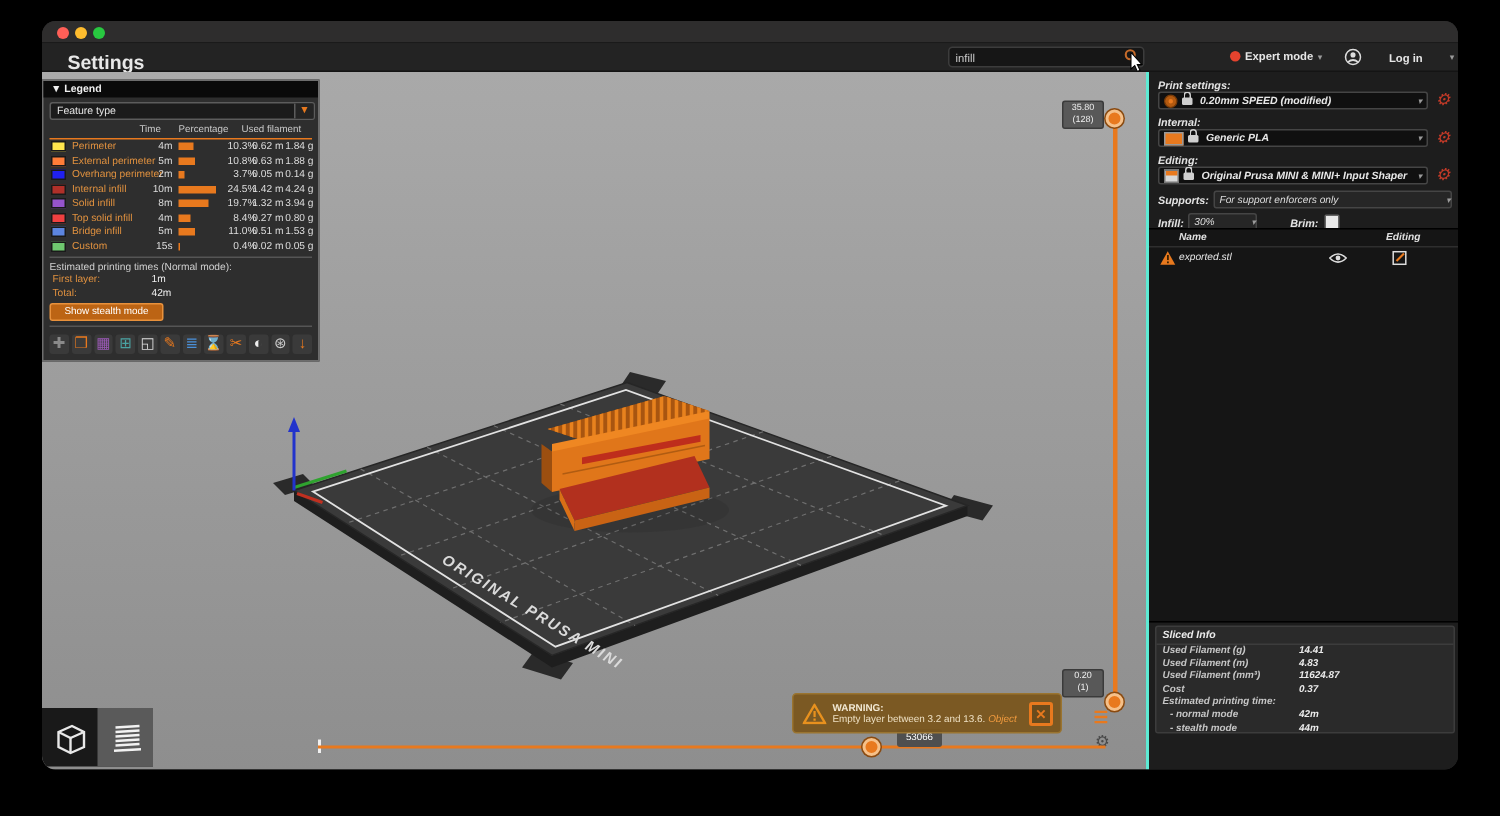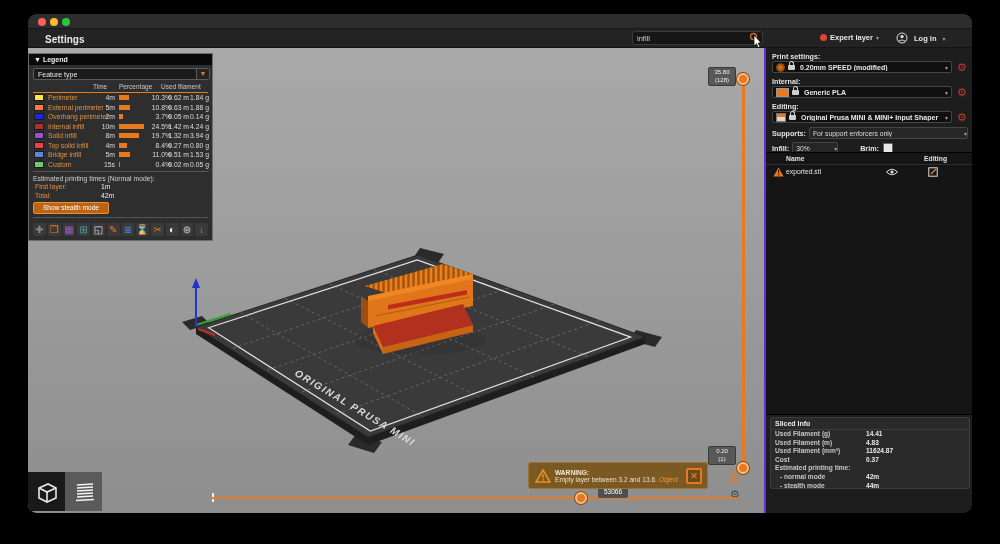--- a/index.html
+++ b/index.html
@@ -7,35 +7,35 @@
               font-family:"Liberation Sans", sans-serif; }
   .abs { position:absolute; }
 
   
   #window { left:28px; top:14px; width:944px; height:499px; background:#2b2b2b;
             border-radius:9px; overflow:hidden; box-shadow:0 0 18px rgba(0,0,0,.8); }
   #titlebar { left:0; top:0; width:944px; height:15px; background:#2e2d2d; border-bottom:1px solid #1a1a1a; }
   .light { top:4px; width:8px; height:8px; border-radius:50%; }
   #title { width:944px; top:3px; text-align:center; font-size:8px; font-weight:bold; color:#b9b9b9; }
   #tabstrip { left:0; top:15px; width:944px; height:19px; background:#232323; border-bottom:1px solid #141414; }
-  #settings-tab { left:14px; top:4px; font-size:10px; font-weight:bold; color:#e8e8e8; padding:1px 3px; }
+  #settings-tab { left:14px; top:4px; font-size:13px; font-weight:bold; color:#e8e8e8; padding:1px 3px; }
   #searchbox { left:604px; top:2px; width:131px; height:14px; background:#161616;
                border:1px solid #3c3c3c; border-radius:3px; display:flex; }
   #searchbox input { flex:1; background:transparent; border:none; outline:none; color:#cccccc;
                      font-size:7.5px; padding:0 4px; font-family:"Liberation Sans",sans-serif; }
   #expert { left:792px; top:4px; display:flex; align-items:center; gap:3px; }
   .reddot { width:7px; height:7px; border-radius:50%; background:#e4432e; }
   .topctl-label { font-size:7.5px; font-weight:bold; color:#e6e6e6; }
   .chev { font-size:6px; color:#9a9a9a; }
 
   
   #main { left:0; top:34px; width:944px; height:465px; }
   #viewport { left:0; top:0; width:736px; height:465px;
               background:linear-gradient(#a9a9a9,#8e8e8e); overflow:hidden; }
-  #sidebar { left:736px; top:0; width:208px; height:465px; background:#1d1d1d; border-left:2px solid #6d28d9; }
+  #sidebar { left:736px; top:0; width:208px; height:465px; background:#1d1d1d; border-left:2px solid #5eead4;font-style:italic; }
 
   
   #legend { left:0; top:5px; width:185px; background:#2e2e2e; border:1px solid #6d6d6d; z-index:5; }
   #legend-header { background:#0a0a0a; color:#f0f0f0; font-size:7px; font-weight:bold; padding:2px 5px; }
   #legend-body { padding:3px 4px 2px 4px; }
   #feature-combo { width:177px; height:12px; background:#1b1b1b; border:1px solid #5c5c5c; border-radius:2px;
                    display:flex; align-items:center; }
   #feature-combo .txt { flex:1; color:#e6e6e6; font-size:7px; padding-left:4px; }
   #feature-combo .dd { width:13px; height:100%; border-left:1px solid #5c5c5c; color:#e8791e;
                        font-size:7px; text-align:center; line-height:10px; background:#242424; }
@@ -145,24 +145,24 @@
     <div id="settings-tab" class="abs">Settings</div>
     <div id="searchbox" class="abs">
       <input value="infill" style="">
       <svg width="11" height="11" style="margin-right:2px">
         <circle cx="4.5" cy="4.5" r="3" fill="none" stroke="#c46a2a" stroke-width="1.4"></circle>
         <line x1="6.8" y1="6.8" x2="9.6" y2="9.6" stroke="#c46a2a" stroke-width="1.4"></line>
       </svg>
     </div>
     <div id="expert" class="abs">
       <span class="reddot"></span>
-      <span class="topctl-label">Expert layer</span>
+      <span class="topctl-label">Expert mode</span>
       <span class="chev">▾</span>
     </div>
-    <div class="abs" style="left:868px;top:3px;display:flex;align-items:center;gap:6px">
+    <div class="abs" style="left:868px;top:3px;display:flex;align-items:center;gap:18px">
       <svg width="12" height="12">
         <circle cx="6" cy="6" r="5" fill="none" stroke="#dcdcdc" stroke-width="1"></circle>
         <circle cx="6" cy="4.6" r="1.7" fill="#dcdcdc"></circle>
         <path d="M2.6 9.4 Q6 6.6 9.4 9.4" fill="none" stroke="#dcdcdc" stroke-width="1.2"></path>
       </svg>
       <span class="topctl-label">Log in</span>
       <span class="chev">▾</span>
     </div>
   </div>
 

